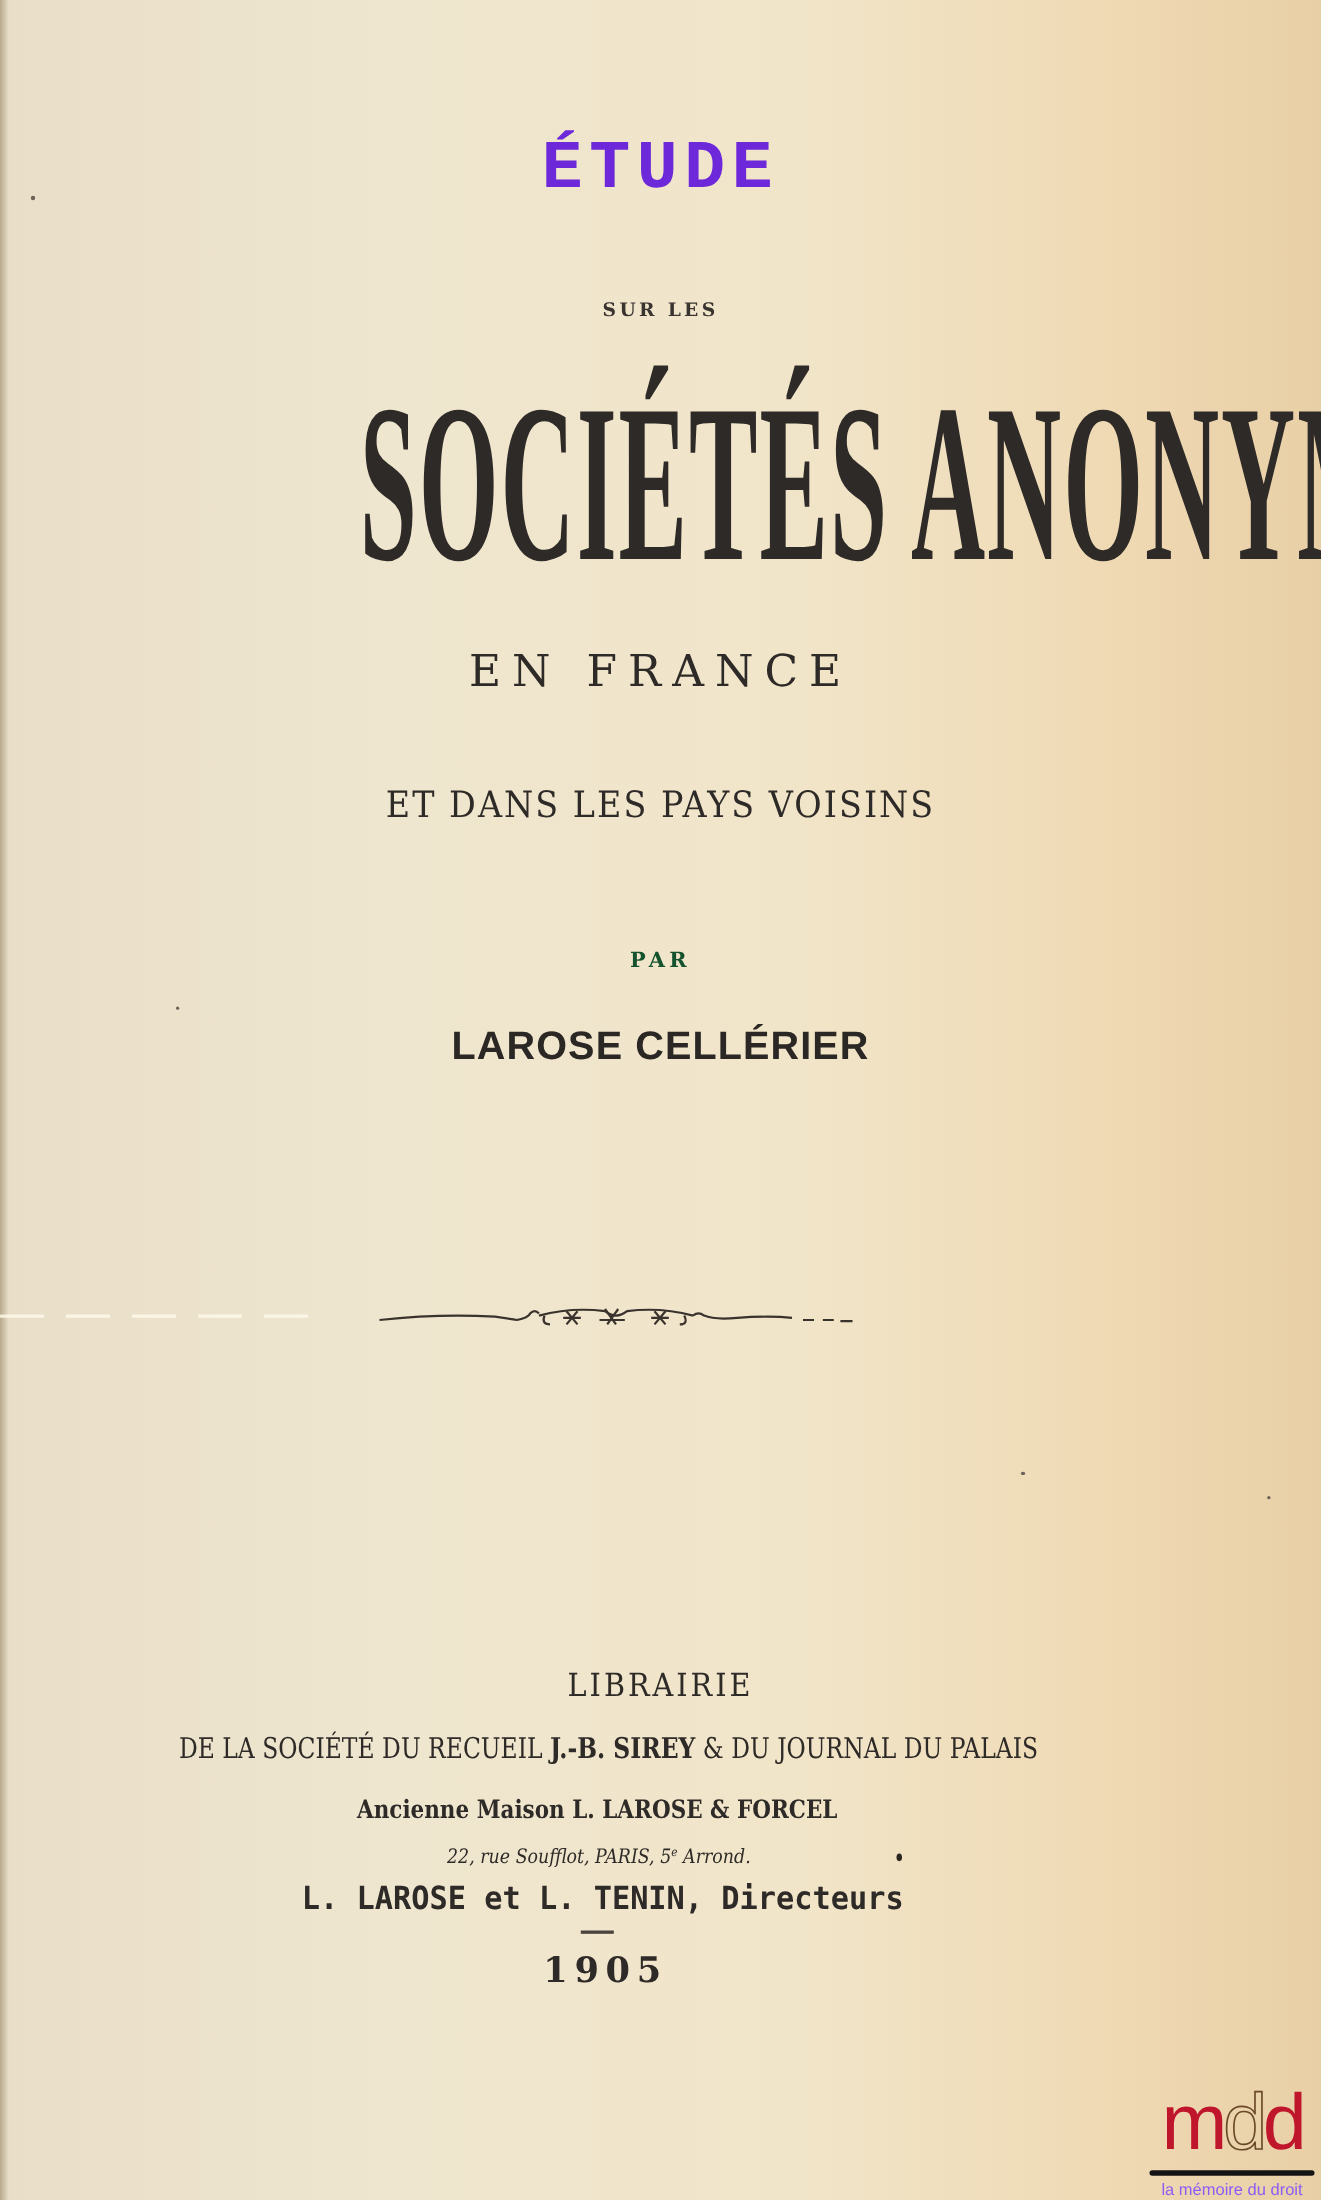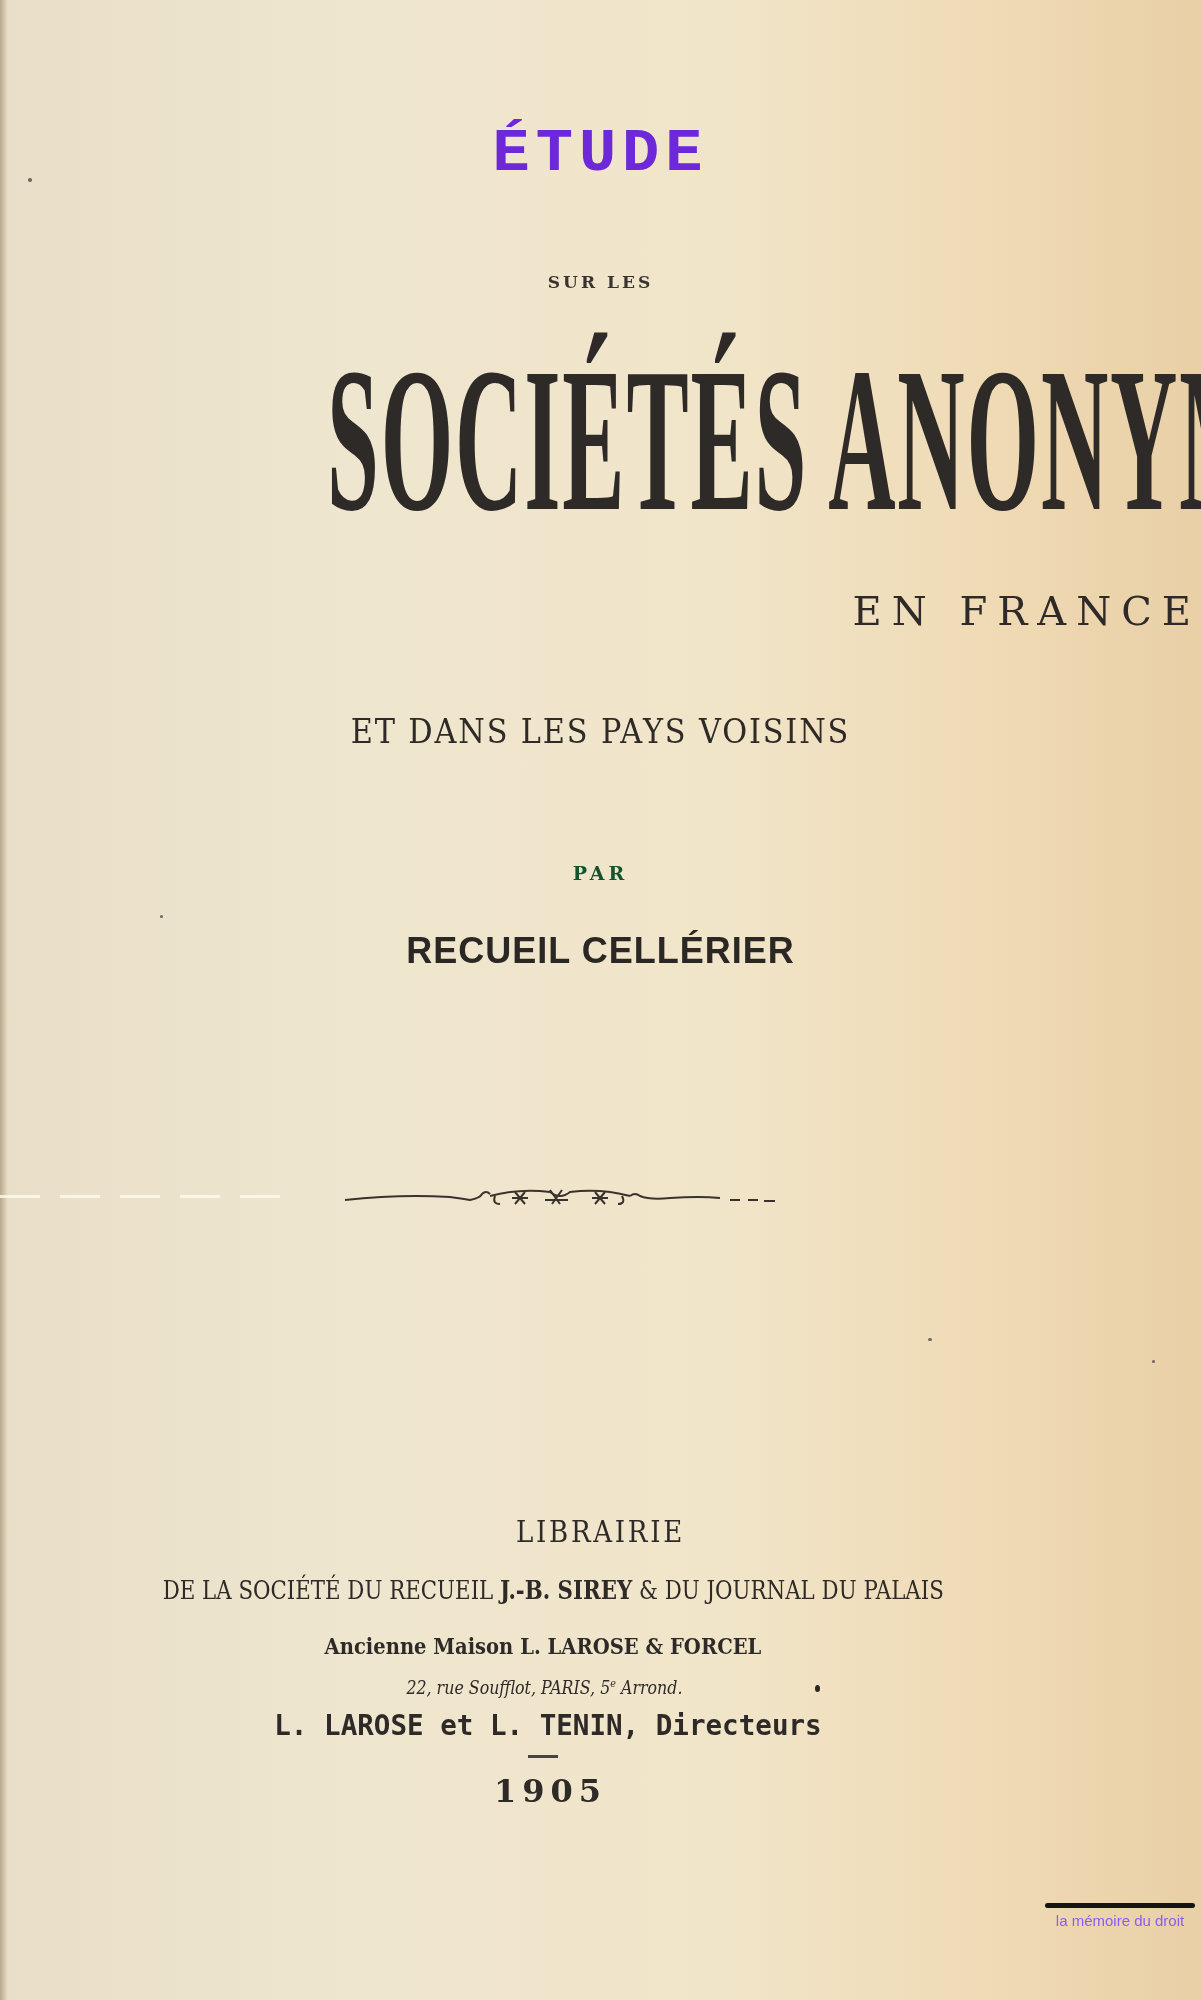--- a/index.html
+++ b/index.html
@@ -28,21 +28,21 @@
       font-size: 17px; letter-spacing: 3px; color: #3a3430;
     }
     .societes {
       top: 340px; font-family: "Liberation Serif", serif; font-weight: bold;
       font-size: 205px; line-height: 200px; letter-spacing: 4px; color: #2e2a27;
       transform: scaleX(0.455); transform-origin: 600px 0;
       width: 1201px;
     }
     .en-france {
       top: 588px; font-family: "DejaVu Serif", serif; font-size: 40px;
-      letter-spacing: 10px; color: #2e2a27; text-align: right;
+      letter-spacing: 10px; color: #2e2a27;
     }
     .pays {
       top: 712px; font-family: "DejaVu Serif", serif; font-size: 33px;
       letter-spacing: 2px; color: #2e2a27;
       transform: scaleX(0.92); transform-origin: 600px 0;
     }
     .par {
       top: 862px; font-family: "DejaVu Serif", serif; font-weight: bold;
       font-size: 19px; letter-spacing: 4px; color: #14532d;
     }
@@ -113,21 +113,21 @@
 <div class="speck" style="left:928px;top:1338px;width:4px;height:3px;"></div>
 <div class="speck" style="left:1152px;top:1360px;width:3px;height:3px;"></div>
 <div class="speck" style="left:815px;top:1685px;width:5px;height:7px;background:#2b2622;"></div>
 
 <div class="line etude">ÉTUDE</div>
 <div class="line sur-les">SUR LES</div>
 <div class="line societes">SOCIÉTÉS ANONYMES</div>
 <div class="line en-france">EN FRANCE</div>
 <div class="line pays">ET DANS LES PAYS VOISINS</div>
 <div class="line par">PAR</div>
-<div class="line author">RECUEIL CELLÉRIER</div>
+<div class="line author">LAROSE CELLÉRIER</div>
 
 <svg class="ornament" viewBox="0 0 440 50">
   <path d="M5 30 Q60 24 110 27 Q125 29 130 30 Q140 28 142 24 Q146 20 150 24" fill="none" stroke="#3a332d" stroke-width="2"></path>
   <path d="M150 26 Q180 18 210 22 Q220 30 230 22 Q260 18 290 26" fill="none" stroke="#3a332d" stroke-width="2"></path>
   <path d="M290 26 Q295 22 300 26 Q310 30 330 28 Q360 26 380 28" fill="none" stroke="#3a332d" stroke-width="2"></path>
   <path d="M390 30 L400 30 M408 30 L418 30 M424 31 L435 31" stroke="#3a332d" stroke-width="2"></path>
   <g fill="none" stroke="#3a332d" stroke-width="2">
     <path d="M175 22 L185 34 M185 22 L175 34 M172 28 L188 28"></path>
     <path d="M210 20 L220 34 M222 20 L212 34 M205 30 L228 30"></path>
     <path d="M255 22 L265 34 M265 22 L255 34 M252 28 L268 28"></path>
@@ -138,15 +138,16 @@
 
 <div class="line librairie">LIBRAIRIE</div>
 <div class="line sirey"><span>DE LA SOCIÉTÉ DU RECUEIL </span><b>J.-B. SIREY</b><span> &amp; DU JOURNAL DU PALAIS</span></div>
 <div class="line maison">Ancienne Maison L. LAROSE &amp; FORCEL</div>
 <div class="line address"><span>22, rue Soufflot, PARIS, 5</span><sup>e</sup><span> Arrond.</span></div>
 <div class="line directeurs">L. LAROSE et L. TENIN, Directeurs</div>
 <div class="dash"></div>
 <div class="line year">1905</div>
 
 <div class="logo">
+  <div class="logo-letters"><span>m</span><span class="mid">d</span><span>d</span></div>
   <div class="logo-bar"></div>
   <div class="logo-tag">la mémoire du droit</div>
 </div>
 
 </body></html>

